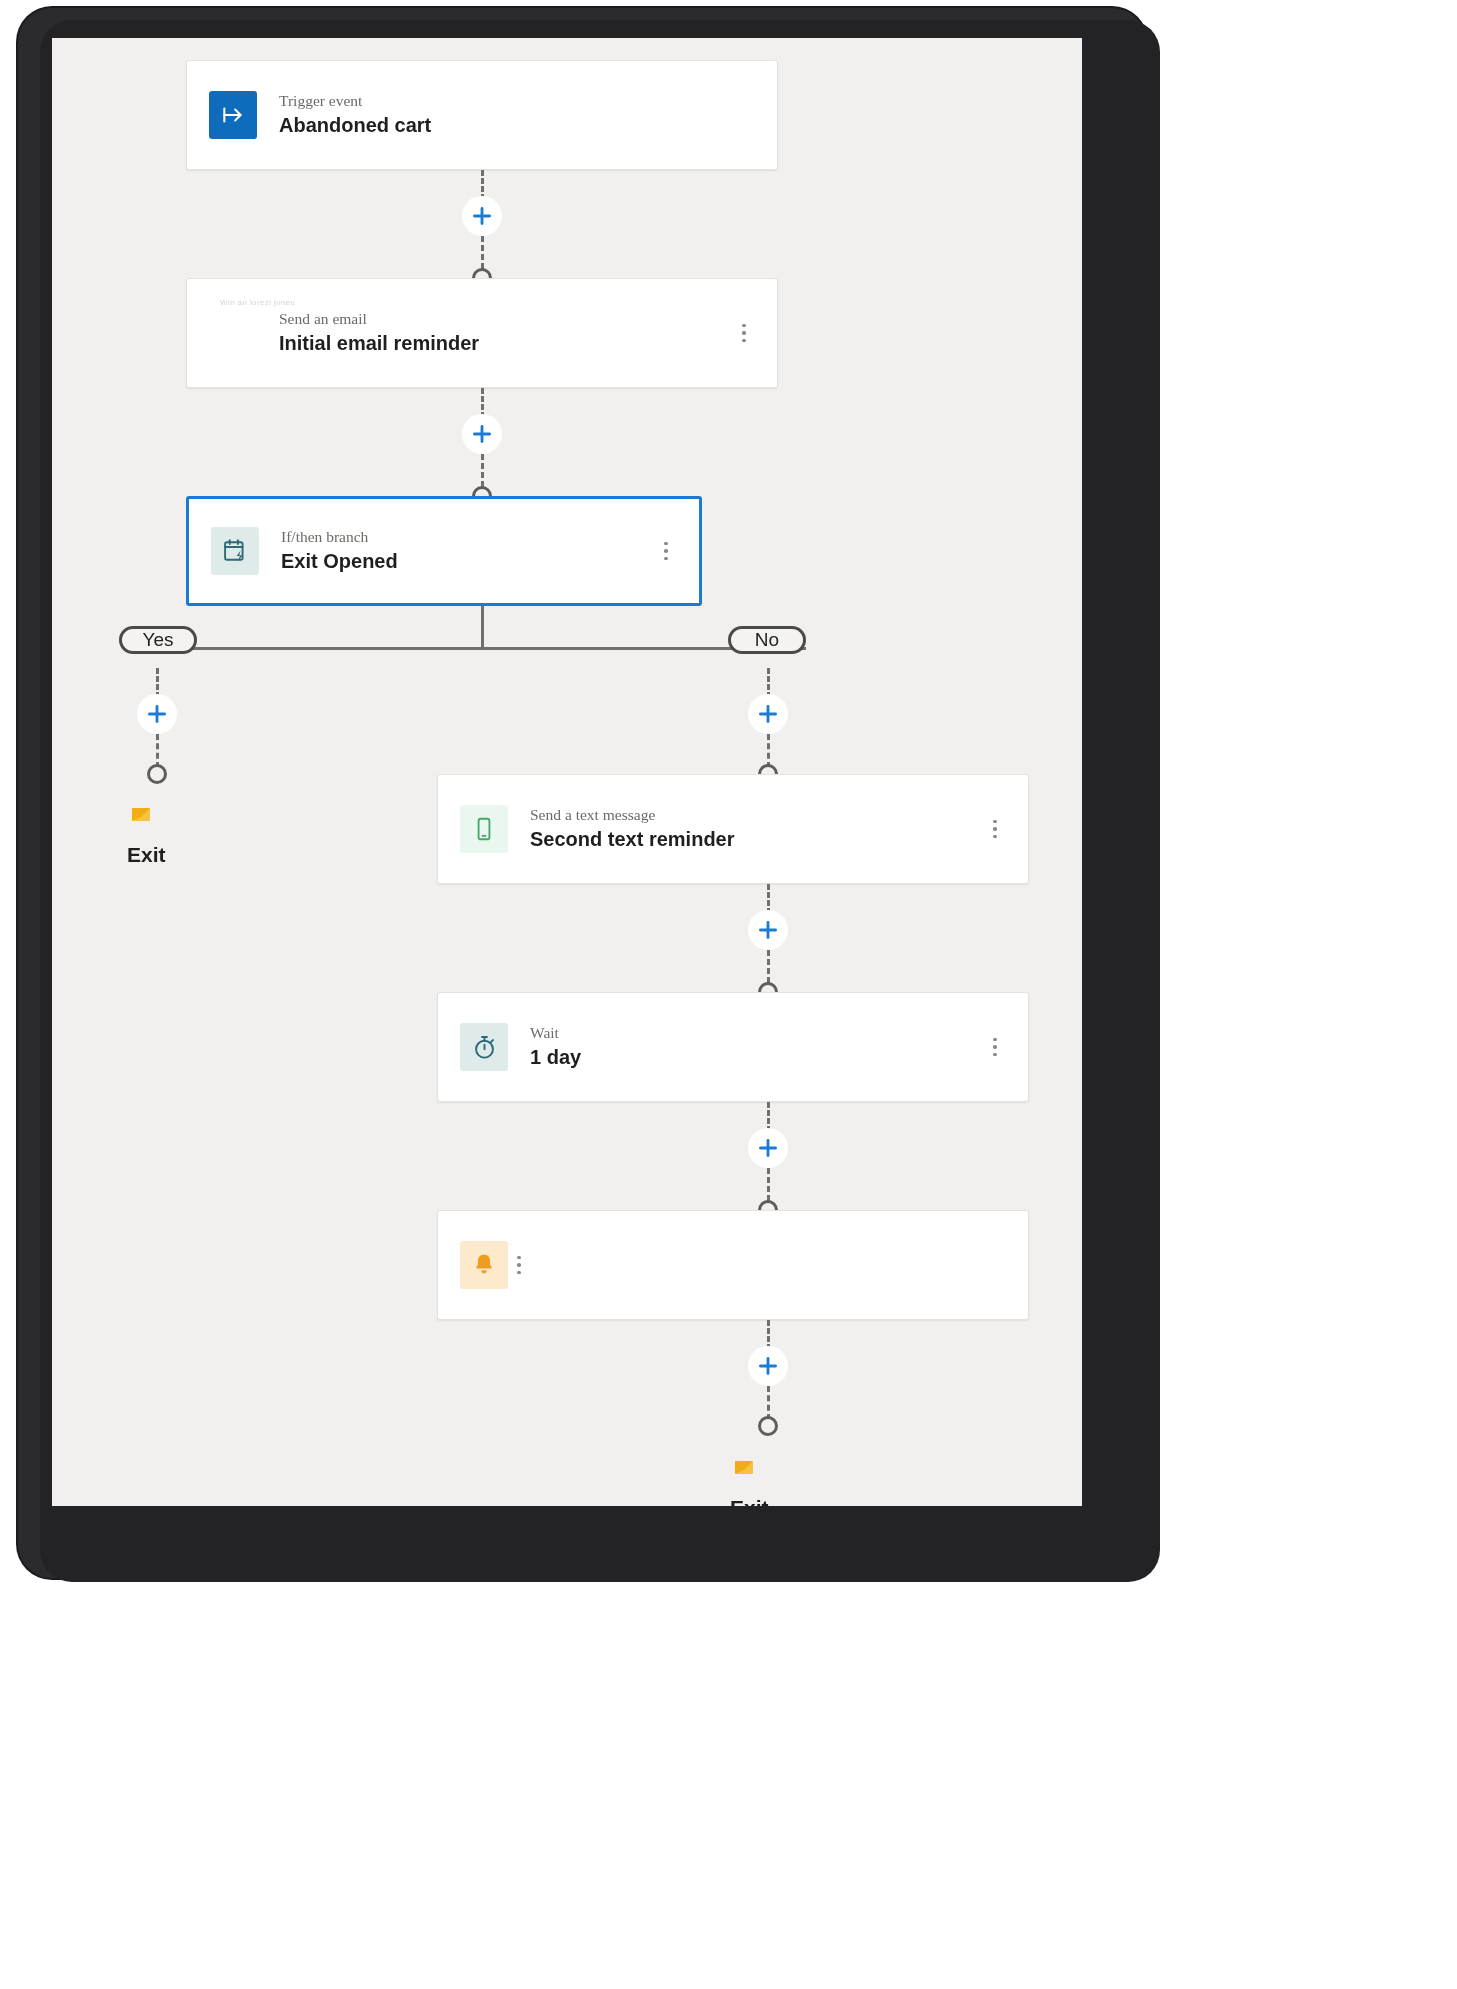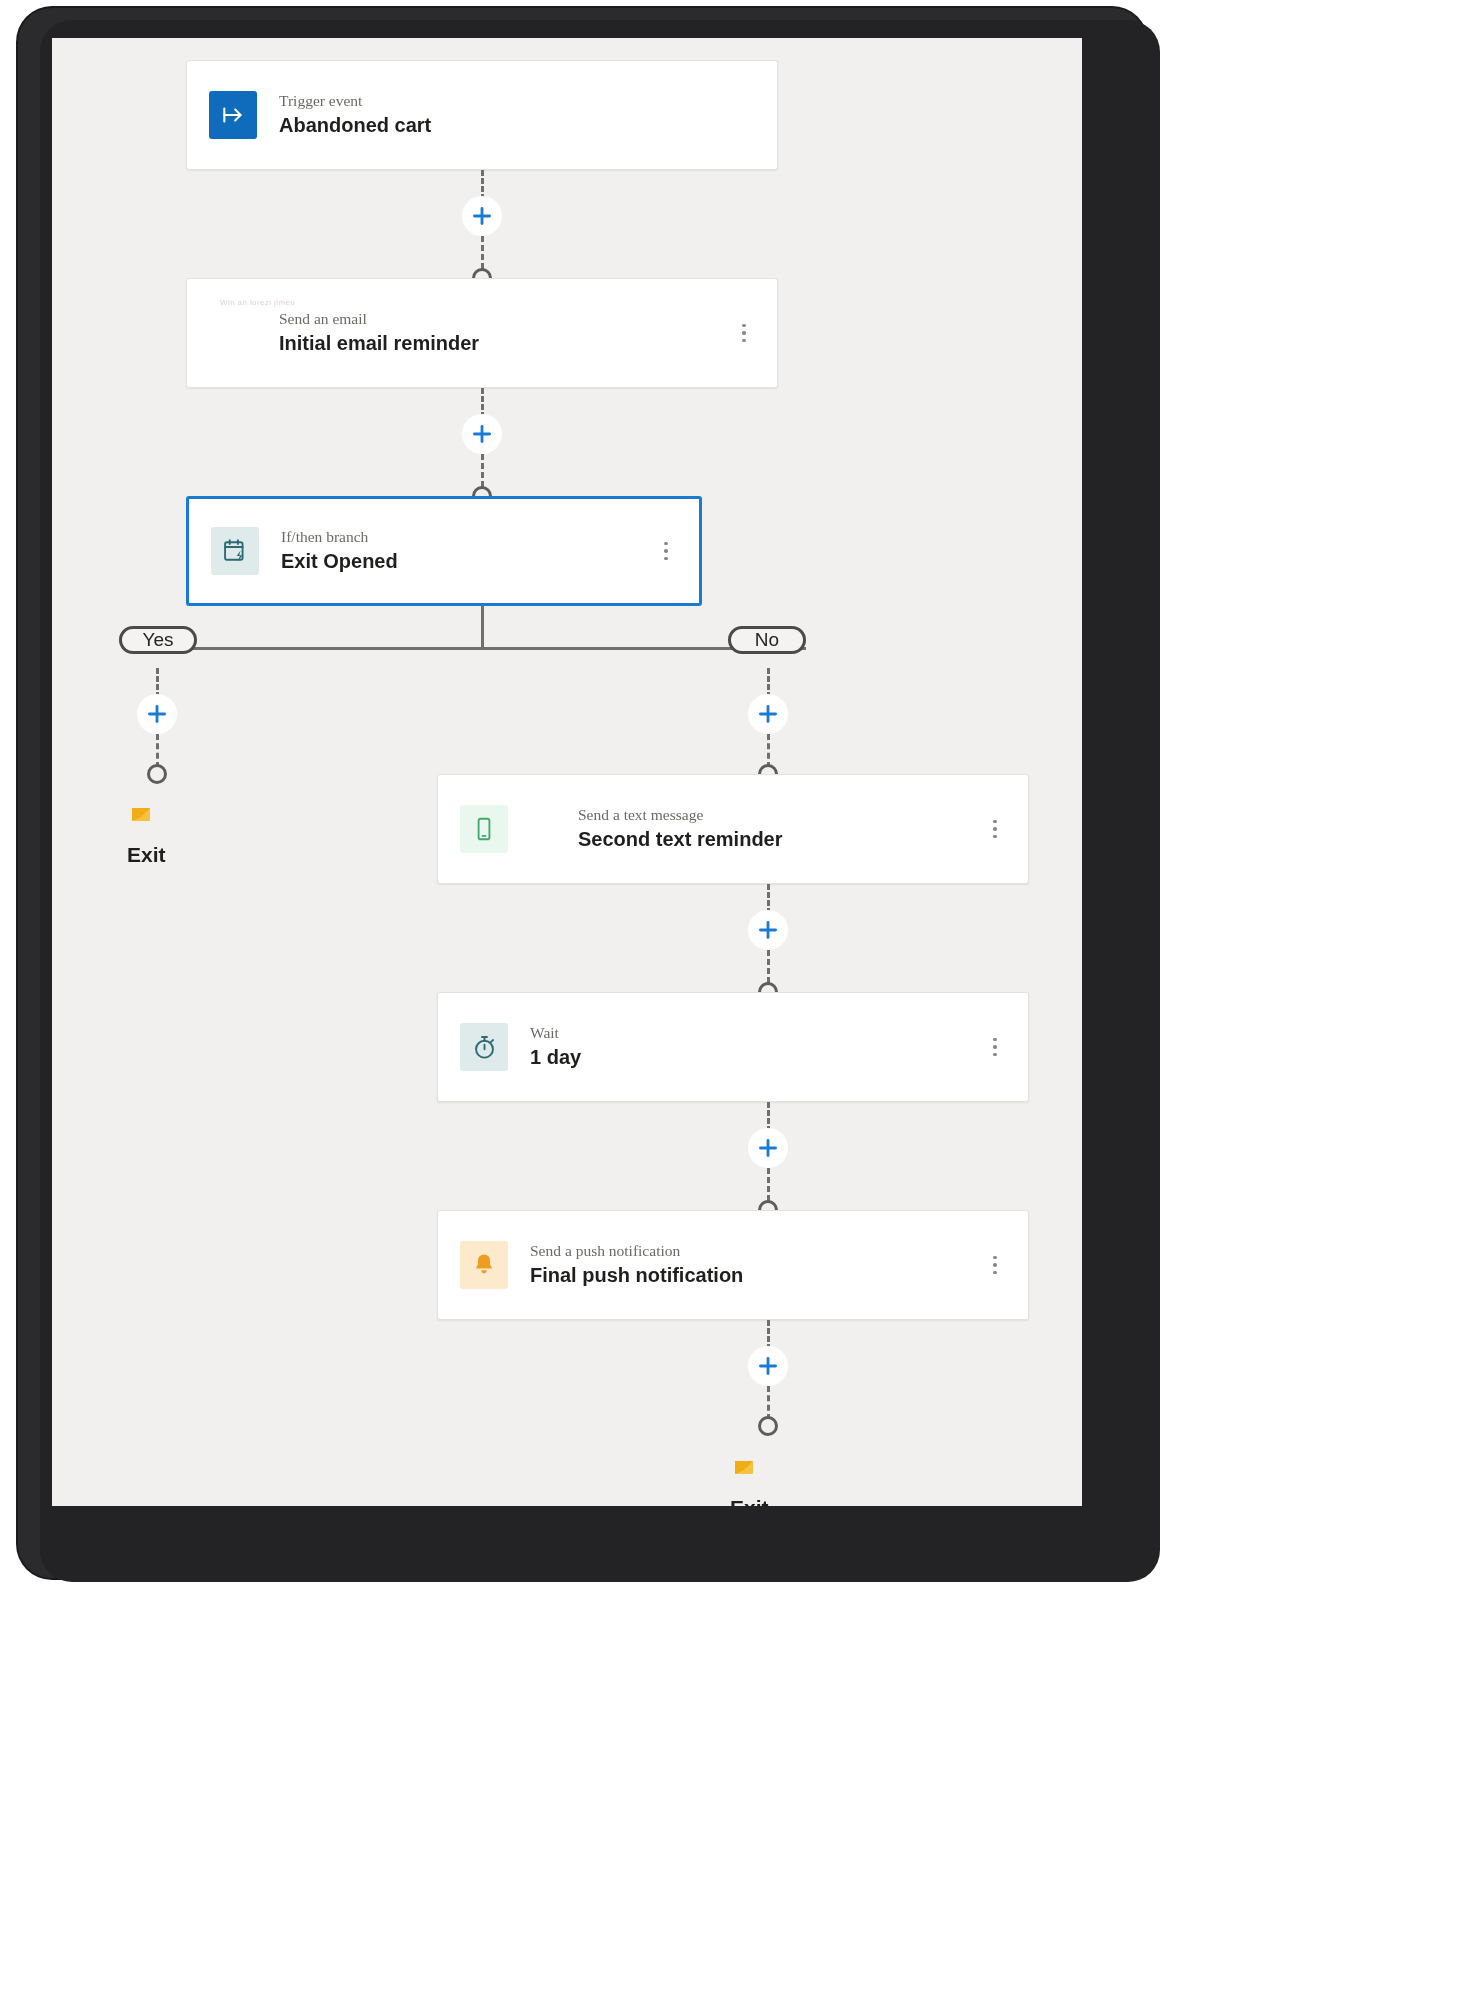--- a/index.html
+++ b/index.html
@@ -280,21 +280,21 @@
       <div class="vline dashed" style="left:715px; top:630px; height:30px;"></div>
       <div class="plus-btn" style="left:696px; top:656px;">
         <svg width="26" height="26" viewBox="0 0 24 24" fill="none" stroke="#1a7bd4" stroke-width="2.6" stroke-linecap="round">
           <line x1="12" y1="5" x2="12" y2="19"></line>
           <line x1="5" y1="12" x2="19" y2="12"></line>
         </svg>
       </div>
       <div class="vline dashed" style="left:715px; top:696px; height:34px;"></div>
       <div class="node-dot" style="left:706px; top:726px;"></div>
 
-      <div class="card" style="left:385px; top:736px; width:592px; height:110px;gap:48px;">
+      <div class="card" style="left:385px; top:736px; width:592px; height:110px;">
         <div class="card-icon green">
           <svg width="26" height="26" viewBox="0 0 24 24" fill="none" stroke="#3faa6a" stroke-width="1.7" stroke-linecap="round" stroke-linejoin="round">
             <rect x="7" y="2.5" width="10" height="19" rx="2"></rect>
             <line x1="10.6" y1="18.4" x2="13.4" y2="18.4"></line>
           </svg>
         </div>
         <div class="card-text">
           <div class="card-sub">Send a text message</div>
           <div class="card-title">Second text reminder</div>
         </div>
@@ -346,24 +346,20 @@
       <div class="vline dashed" style="left:715px; top:1130px; height:42px;"></div>
       <div class="node-dot" style="left:706px; top:1162px;"></div>
 
       <div class="card" style="left:385px; top:1172px; width:592px; height:110px;">
         <div class="card-icon orange">
           <svg width="26" height="26" viewBox="0 0 24 24" fill="#ef9d20" stroke="#ef9d20" stroke-width="1.2" stroke-linejoin="round">
             <path d="M12 3c-3 0-5 2.2-5 5v3.6l-1.6 3.1h13.2L17 11.6V8c0-2.8-2-5-5-5z"></path>
             <path d="M10.1 17.5c.2 1.1 1 1.8 1.9 1.8s1.7-.7 1.9-1.8z"></path>
           </svg>
         </div>
-        <div class="card-text">
-          <div class="card-sub">Send a push notification</div>
-          <div class="card-title">Final push notification</div>
-        </div>
         <div class="card-menu">
           <i></i>
             <i></i>
             <i></i>
         </div>
       </div>
 
       <div class="vline dashed" style="left:715px; top:1282px; height:46px;"></div>
       <div class="plus-btn" style="left:696px; top:1308px;">
         <svg width="26" height="26" viewBox="0 0 24 24" fill="none" stroke="#1a7bd4" stroke-width="2.6" stroke-linecap="round">

